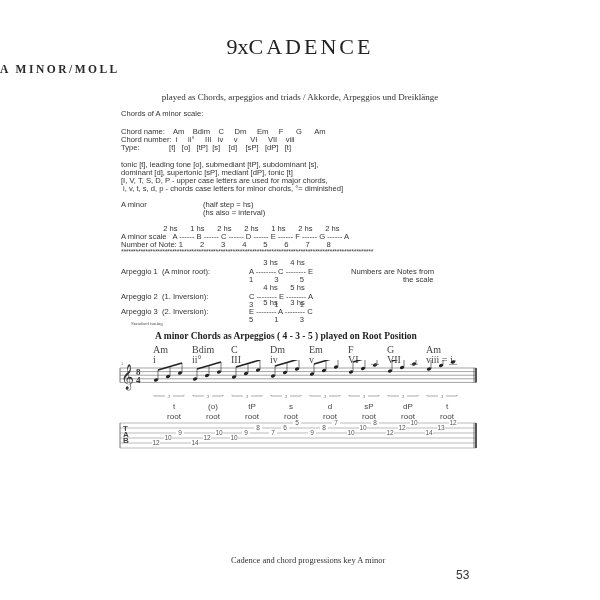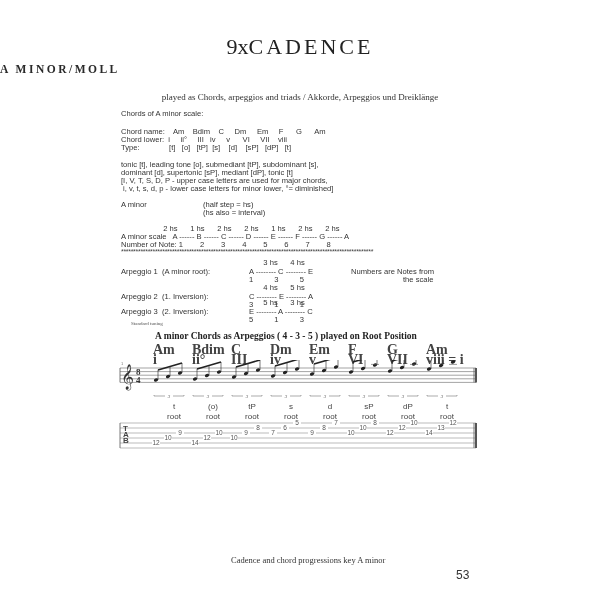--- a/index.html
+++ b/index.html
@@ -9,42 +9,42 @@
   .mono { font-family:Liberation Sans, sans-serif; }
   .sans { font-family:"Liberation Sans", "DejaVu Sans", sans-serif;text-align:right; }
   .title { left:0; width:600px; top:34px; text-align:center; font-size:22px; letter-spacing:3px; color:#222; }
   .title .num { letter-spacing:0; }
   .subtitle { left:0; width:600px; top:63px; font-size:11.5px; letter-spacing:2.5px; font-weight:bold; color:#2a2a2a; }
   .caption { left:0; width:600px; top:92px; text-align:center; font-size:9px; color:#333; }
   .mono-line { font-size:7.6px; white-space:pre; color:#333; line-height:9px; }
   .stars { font-size:7px; white-space:pre; color:#444; letter-spacing:-0.3px; }
   .small-caption { font-size:5px; color:#555; }
   .notation-title { font-size:9.5px; font-weight:bold; color:#222; }
-  .chord-label { font-size:14px; color:#444; line-height:10px;font-weight:bold; }
+  .chord-label { font-size:10px; color:#444; line-height:10px; }
   .func-label { font-size:8px; color:#444; text-align:center; line-height:10px; width:40px; }
   .footer { font-size:8.5px; color:#333; }
   .pagenum { font-size:12px; color:#333; }
 </style>
 </head>
 <body>
 
 <div class="abs serif title"><span class="num">9x</span><span>CADENCE</span></div>
 <div class="abs serif subtitle">A MINOR/MOLL</div>
 <div class="abs serif caption">played as Chords, arpeggios and triads / Akkorde, Arpeggios und Dreiklänge</div>
 
 <div class="abs mono mono-line" style="left:121px; top:109px;">Chords of A minor scale:</div>
 
 <div class="abs mono mono-line" style="left:121px; top:127px;">Chord name:    Am    Bdim    C     Dm     Em     F      G      Am</div>
-<div class="abs mono mono-line" style="left:121px; top:135px;">Chord lower:  i     ii°     III   iv     v      VI     VII    viii</div>
+<div class="abs mono mono-line" style="left:121px; top:135px;">Chord number:  i     ii°     III   iv     v      VI     VII    viii</div>
 <div class="abs mono mono-line" style="left:121px; top:143px;">Type:              [t]   [o]   [tP]  [s]    [d]    [sP]   [dP]   [t]</div>
 
 <div class="abs mono mono-line" style="left:121px; top:160px;">tonic [t], leading tone [o], submediant [tP], subdominant [s],</div>
 <div class="abs mono mono-line" style="left:121px; top:168px;">dominant [d], supertonic [sP], mediant [dP], tonic [t]</div>
 <div class="abs mono mono-line" style="left:121px; top:176px;">[I, V, T, S, D, P - upper case letters are used for major chords,</div>
-<div class="abs mono mono-line" style="left:121px; top:184px;"> i, v, t, s, d, p - lower case letters for minor lower, °= diminished]</div>
+<div class="abs mono mono-line" style="left:121px; top:184px;"> i, v, t, s, d, p - chords case letters for minor chords, °= diminished]</div>
 
 <div class="abs mono mono-line" style="left:121px; top:200px;">A minor</div>
 <div class="abs mono mono-line" style="left:203px; top:200px;">(half step = hs)</div>
 <div class="abs mono mono-line" style="left:203px; top:208px;">(hs also = interval)</div>
 
 <div class="abs mono mono-line" style="left:121px; top:224px;">                    2 hs      1 hs      2 hs      2 hs      1 hs      2 hs      2 hs</div>
 <div class="abs mono mono-line" style="left:121px; top:232px;">A minor scale   A ------ B ------ C ------ D ------ E ------ F ------ G ------ A</div>
 <div class="abs mono mono-line" style="left:121px; top:240px;">Number of Note: 1        2        3        4        5        6        7        8</div>
 <div class="abs mono stars" style="left:121px; top:248px; width:360px; overflow:hidden;">********************************************************************************************************</div>
 

